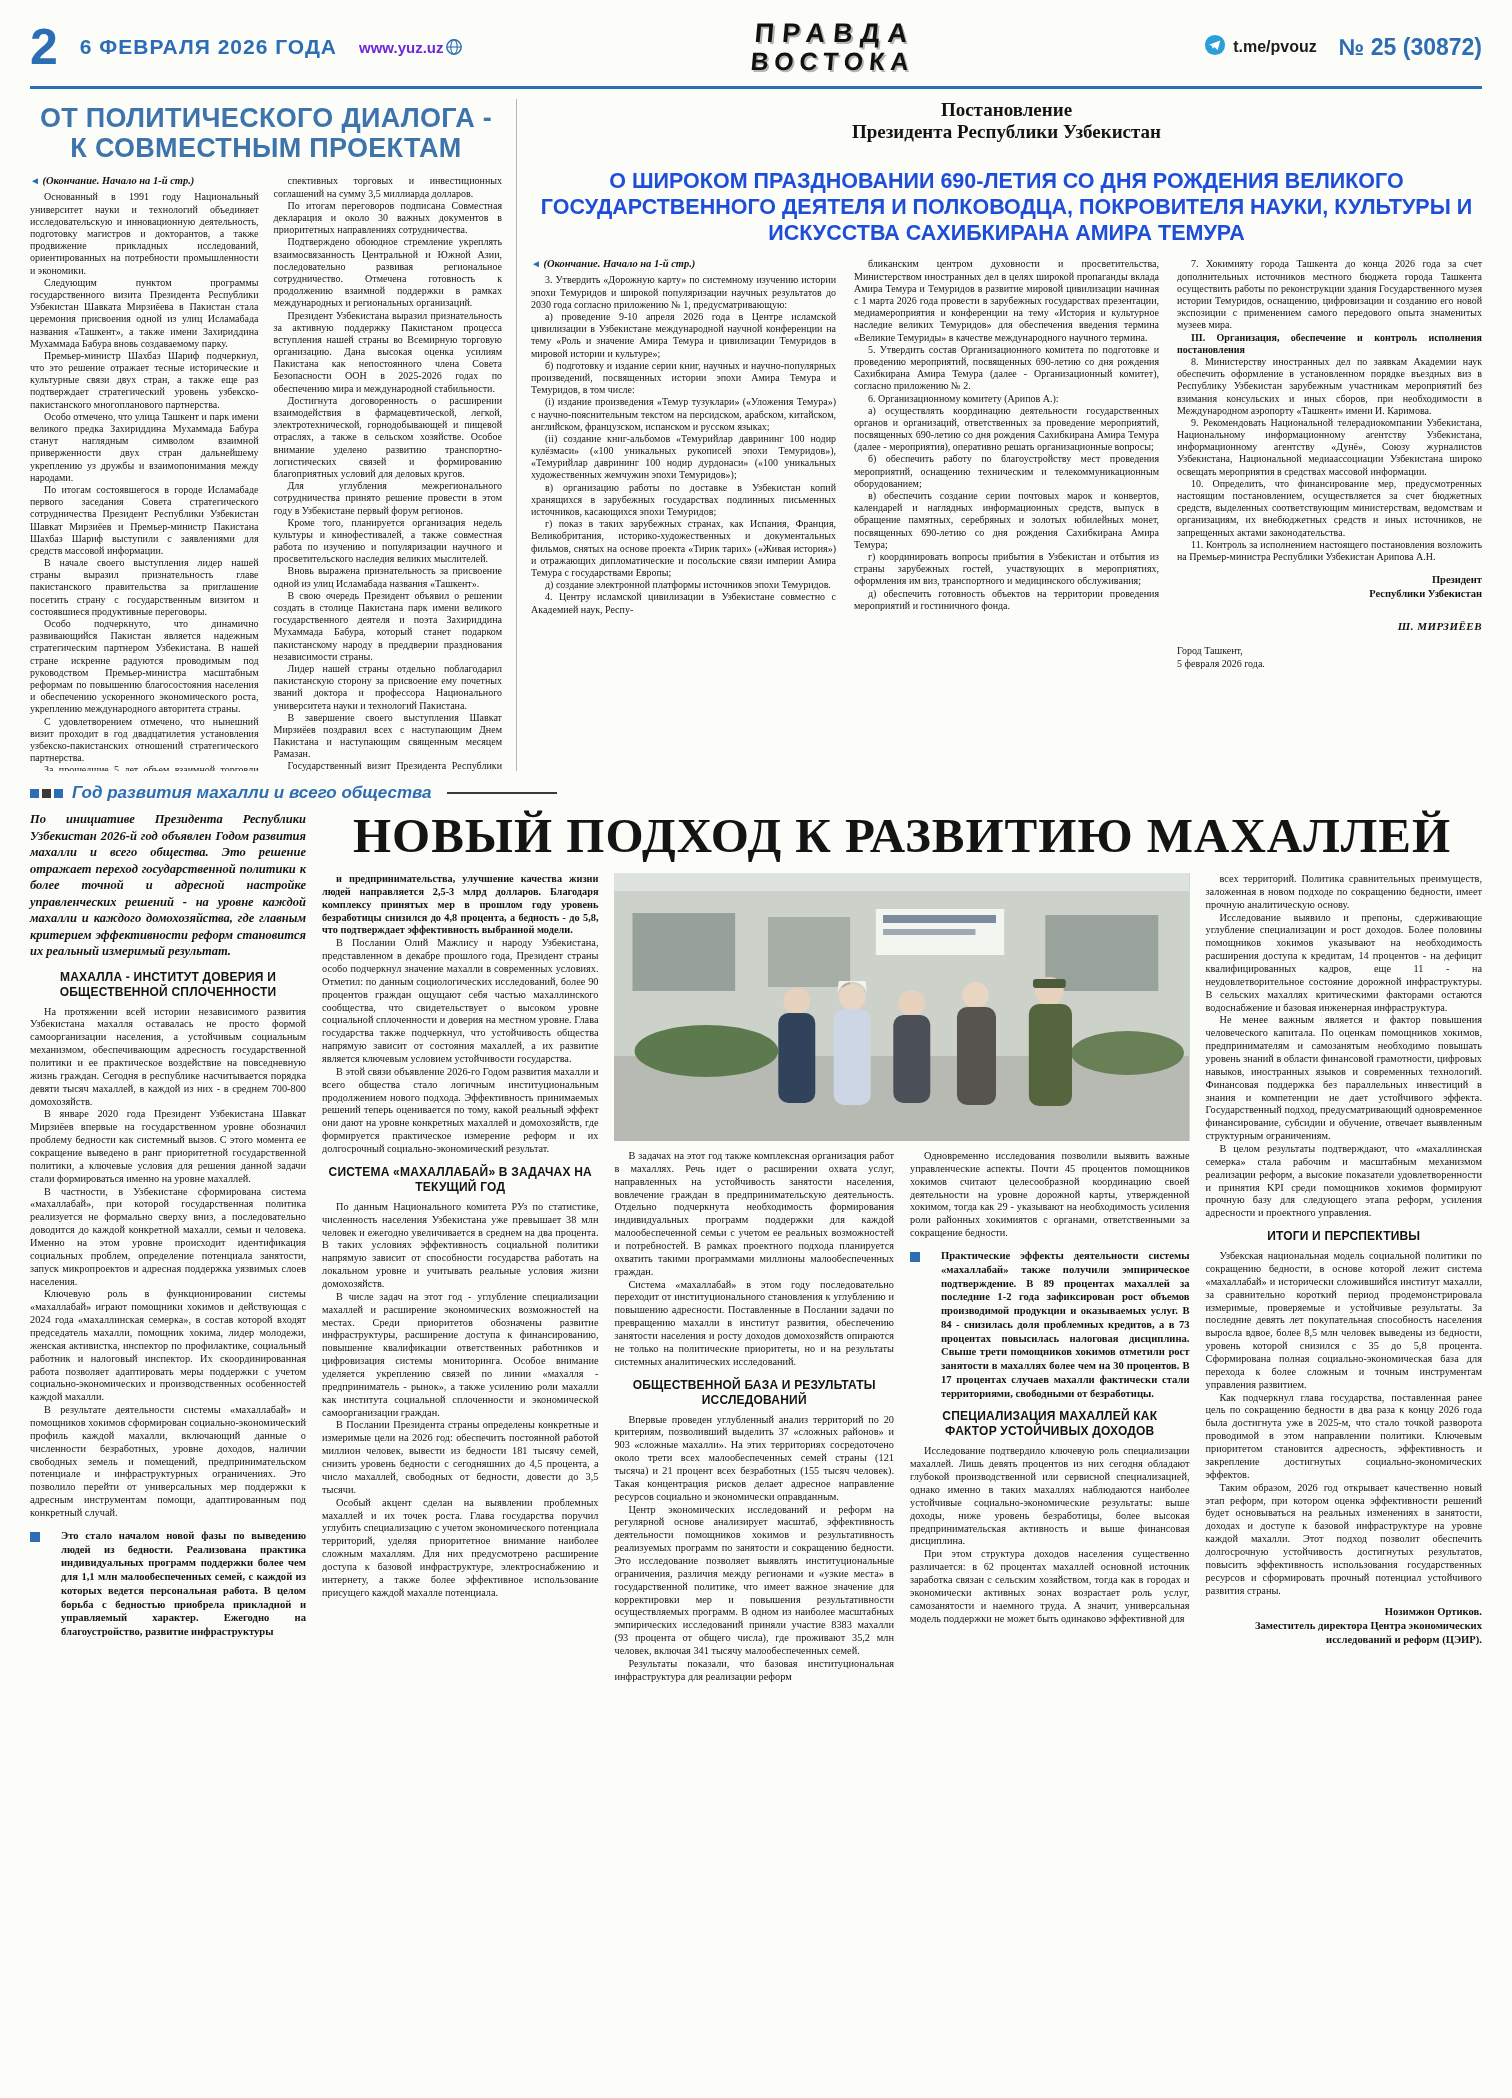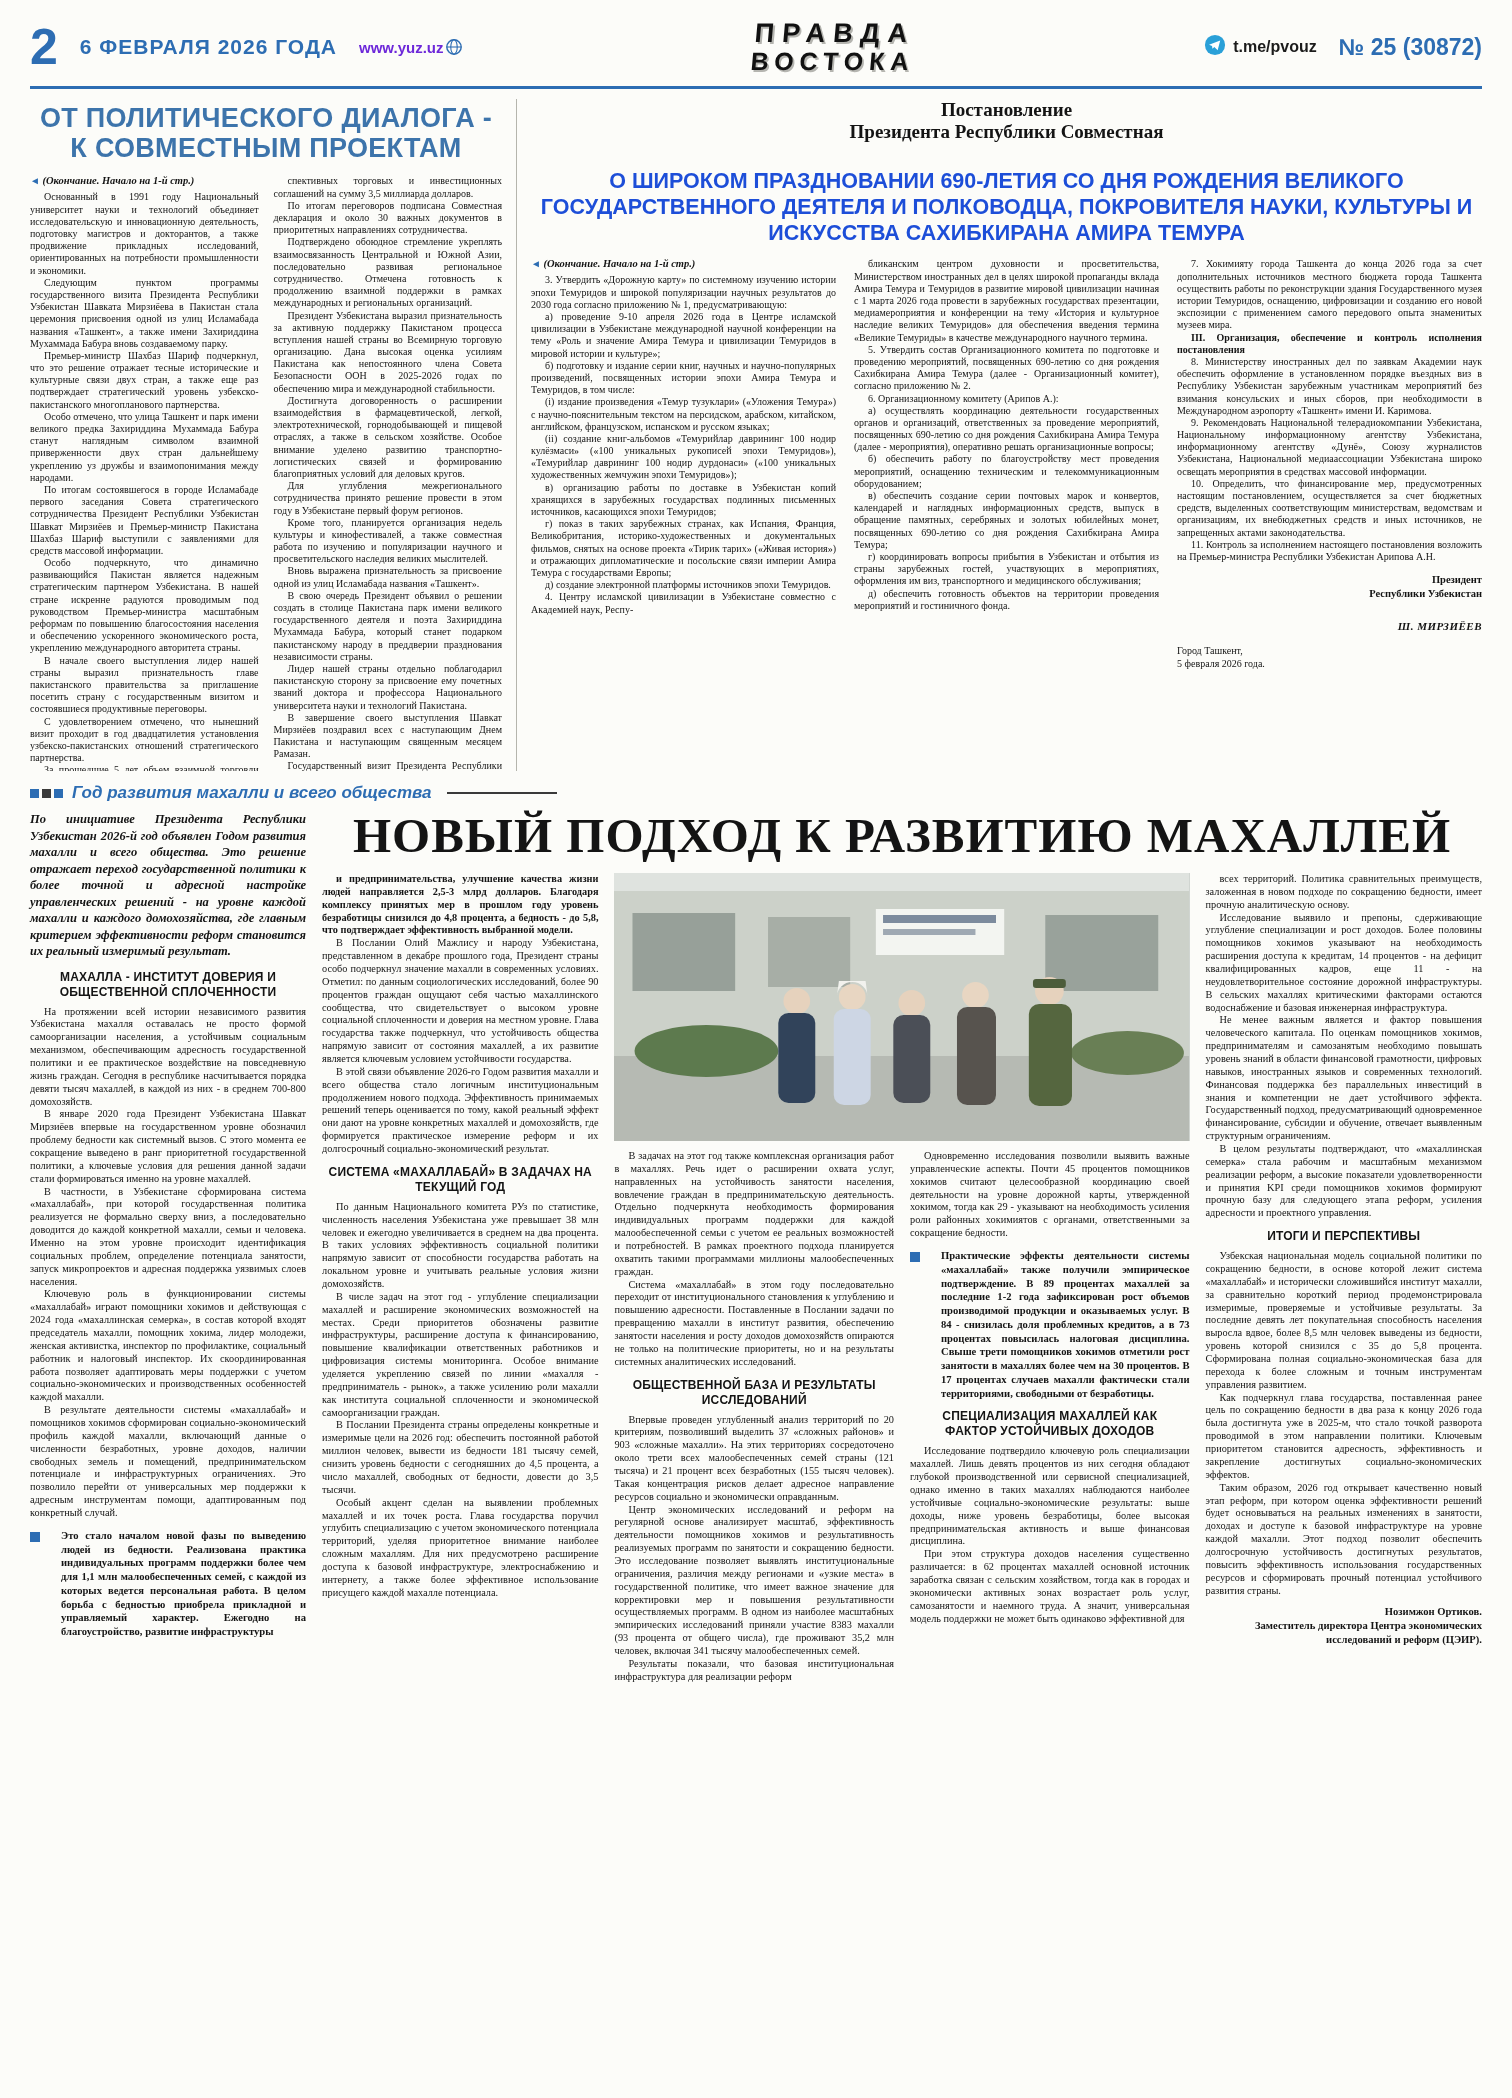--- a/index.html
+++ b/index.html
@@ -120,22 +120,22 @@
           <div class="note">
             <span class="arr">◄</span>
             <span>(Окончание. Начало на 1-й стр.)</span>
           </div>
           <div>
               <p class="para">Основанный в 1991 году Национальный университет науки и технологий объединяет исследовательскую и инновационную деятельность, подготовку магистров и докторантов, а также продвижение прикладных исследований, ориентированных на потребности промышленности и экономики.</p>
               <p class="para">Следующим пунктом программы государственного визита Президента Республики Узбекистан Шавката Мирзиёева в Пакистан стала церемония присвоения одной из улиц Исламабада названия «Ташкент», а также имени Захириддина Мухаммада Бабура вновь создаваемому парку.</p>
               <p class="para">Премьер-министр Шахбаз Шариф подчеркнул, что это решение отражает тесные исторические и культурные связи двух стран, а также еще раз подтверждает стратегический уровень узбекско-пакистанского многопланового партнерства.</p>
               <p class="para">Особо отмечено, что улица Ташкент и парк имени великого предка Захириддина Мухаммада Бабура станут наглядным символом взаимной приверженности двух стран дальнейшему укреплению уз дружбы и взаимопонимания между народами.</p>
               <p class="para">По итогам состоявшегося в городе Исламабаде первого заседания Совета стратегического сотрудничества Президент Республики Узбекистан Шавкат Мирзиёев и Премьер-министр Пакистана Шахбаз Шариф выступили с заявлениями для средств массовой информации.</p>
+              <p class="para">В начале своего выступления лидер нашей страны выразил признательность главе пакистанского правительства за приглашение посетить страну с государственным визитом и состоявшиеся продуктивные переговоры.</p>
               <p class="para">Особо подчеркнуто, что динамично развивающийся Пакистан является надежным стратегическим партнером Узбекистана. В нашей стране искренне радуются проводимым под руководством Премьер-министра масштабным реформам по повышению благосостояния населения и обеспечению ускоренного экономического роста, укреплению международного авторитета страны.</p>
-              <p class="para">В начале своего выступления лидер нашей страны выразил признательность главе пакистанского правительства за приглашение посетить страну с государственным визитом и состоявшиеся продуктивные переговоры.</p>
               <p class="para">С удовлетворением отмечено, что нынешний визит проходит в год двадцатилетия установления узбекско-пакистанских отношений стратегического партнерства.</p>
               <p class="para">За прошедшие 5 лет объем взаимной торговли увеличился в 2,5 раза, а число совместных предприятий и проектов - почти в 3 раза. Поставлена цель в ближайшей перспективе довести объем товарооборота до 2 миллиардов долларов. Сформирован портфель пер-</p>
             </div>
         </div>
         <div class="col">
           <div>
               <p class="para">спективных торговых и инвестиционных соглашений на сумму 3,5 миллиарда долларов.</p>
               <p class="para">По итогам переговоров подписана Совместная декларация и около 30 важных документов в приоритетных направлениях сотрудничества.</p>
               <p class="para">Подтверждено обоюдное стремление укреплять взаимосвязанность Центральной и Южной Азии, последовательно развивая региональное сотрудничество. Отмечена готовность к продолжению взаимной поддержки в рамках международных и региональных организаций.</p>
               <p class="para">Президент Узбекистана выразил признательность за активную поддержку Пакистаном процесса вступления нашей страны во Всемирную торговую организацию. Дана высокая оценка усилиям Пакистана как непостоянного члена Совета Безопасности ООН в 2025-2026 годах по обеспечению мира и международной стабильности.</p>
@@ -151,21 +151,21 @@
 
         </div>
       </div>
     </article>
 
     <div class="vsep"></div>
 
     <article class="decree">
       <div class="kicker">
         <div>Постановление</div>
-        <div>Президента Республики Совместная</div>
+        <div>Президента Республики Узбекистан</div>
       </div>
       <h1 class="decree-title">О ШИРОКОМ ПРАЗДНОВАНИИ 690-ЛЕТИЯ СО ДНЯ РОЖДЕНИЯ ВЕЛИКОГО ГОСУДАРСТВЕННОГО ДЕЯТЕЛЯ И ПОЛКОВОДЦА, ПОКРОВИТЕЛЯ НАУКИ, КУЛЬТУРЫ И ИСКУССТВА САХИБКИРАНА АМИРА ТЕМУРА</h1>
       <div class="decree-cols">
         <div class="col">
           <div class="note">
             <span class="arr">◄</span>
             <span>(Окончание. Начало на 1-й стр.)</span>
           </div>
           <div>
               <p class="para">3. Утвердить «Дорожную карту» по системному изучению истории эпохи Темуридов и широкой популяризации научных результатов до 2030 года согласно приложению № 1, предусматривающую:</p>

